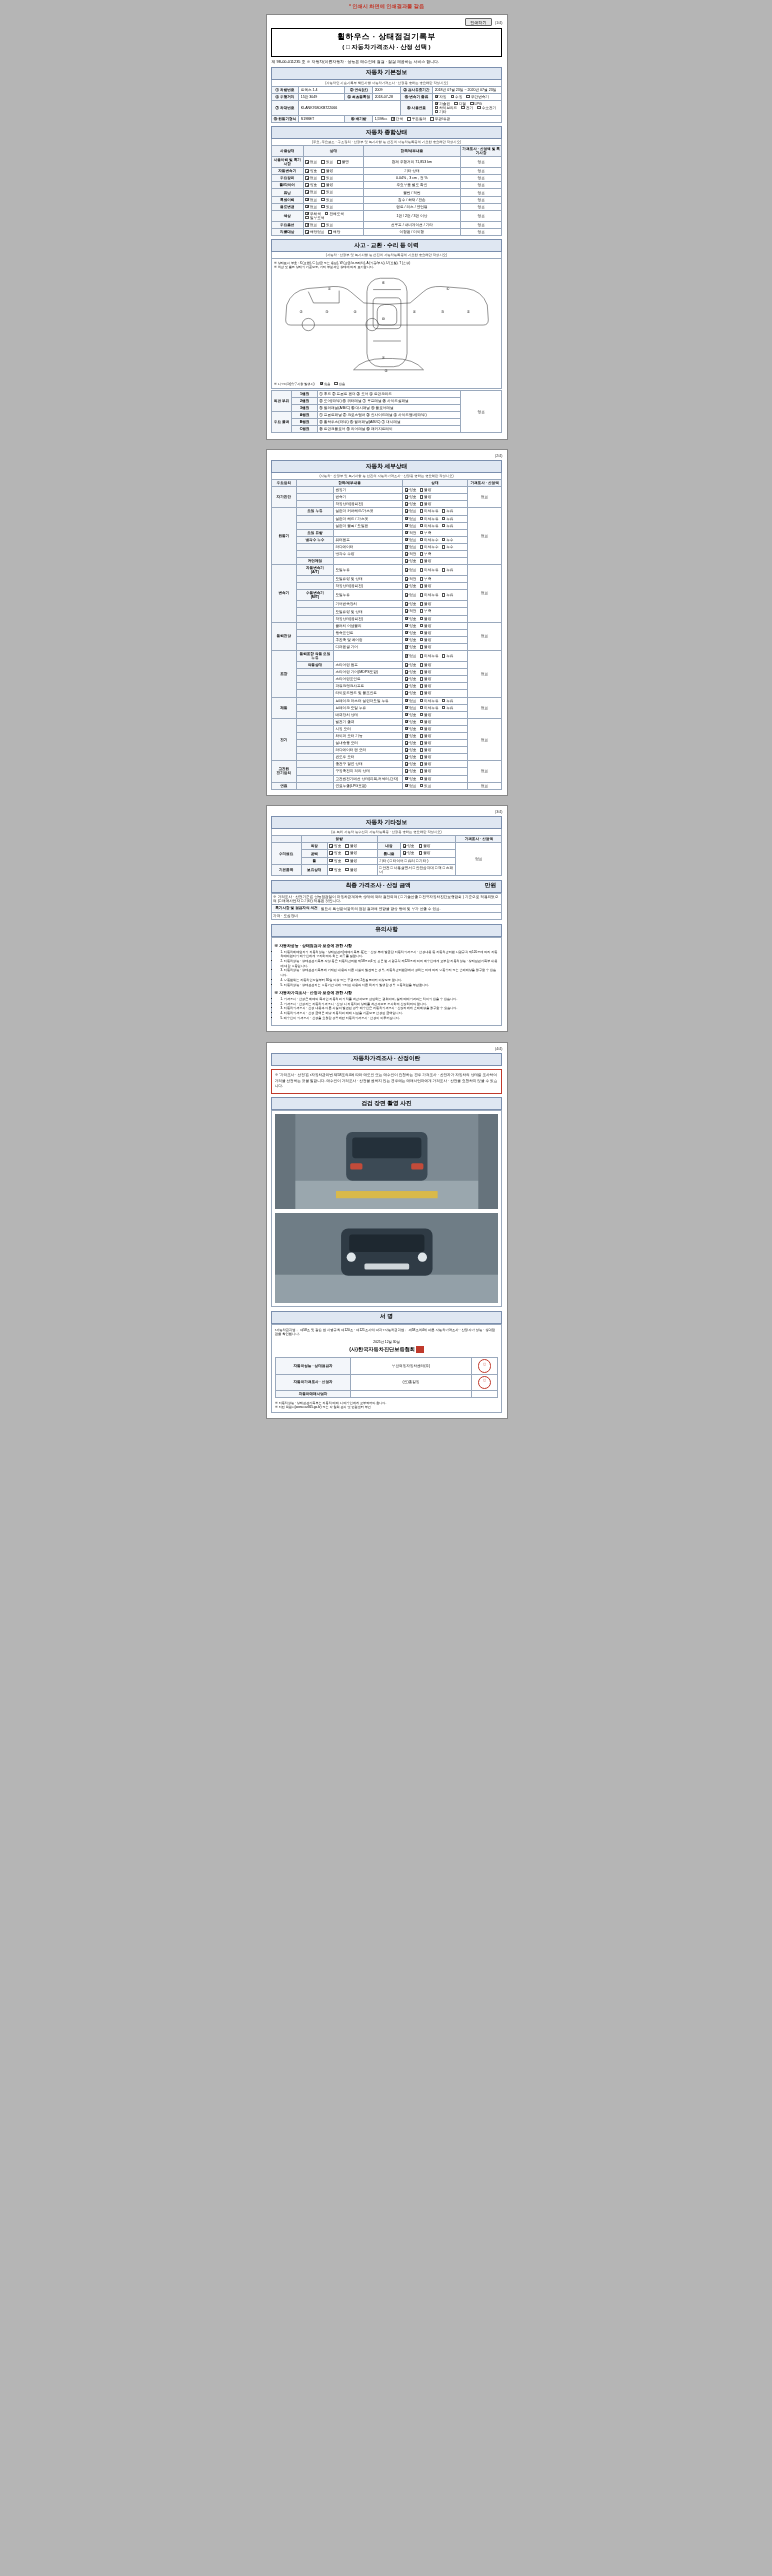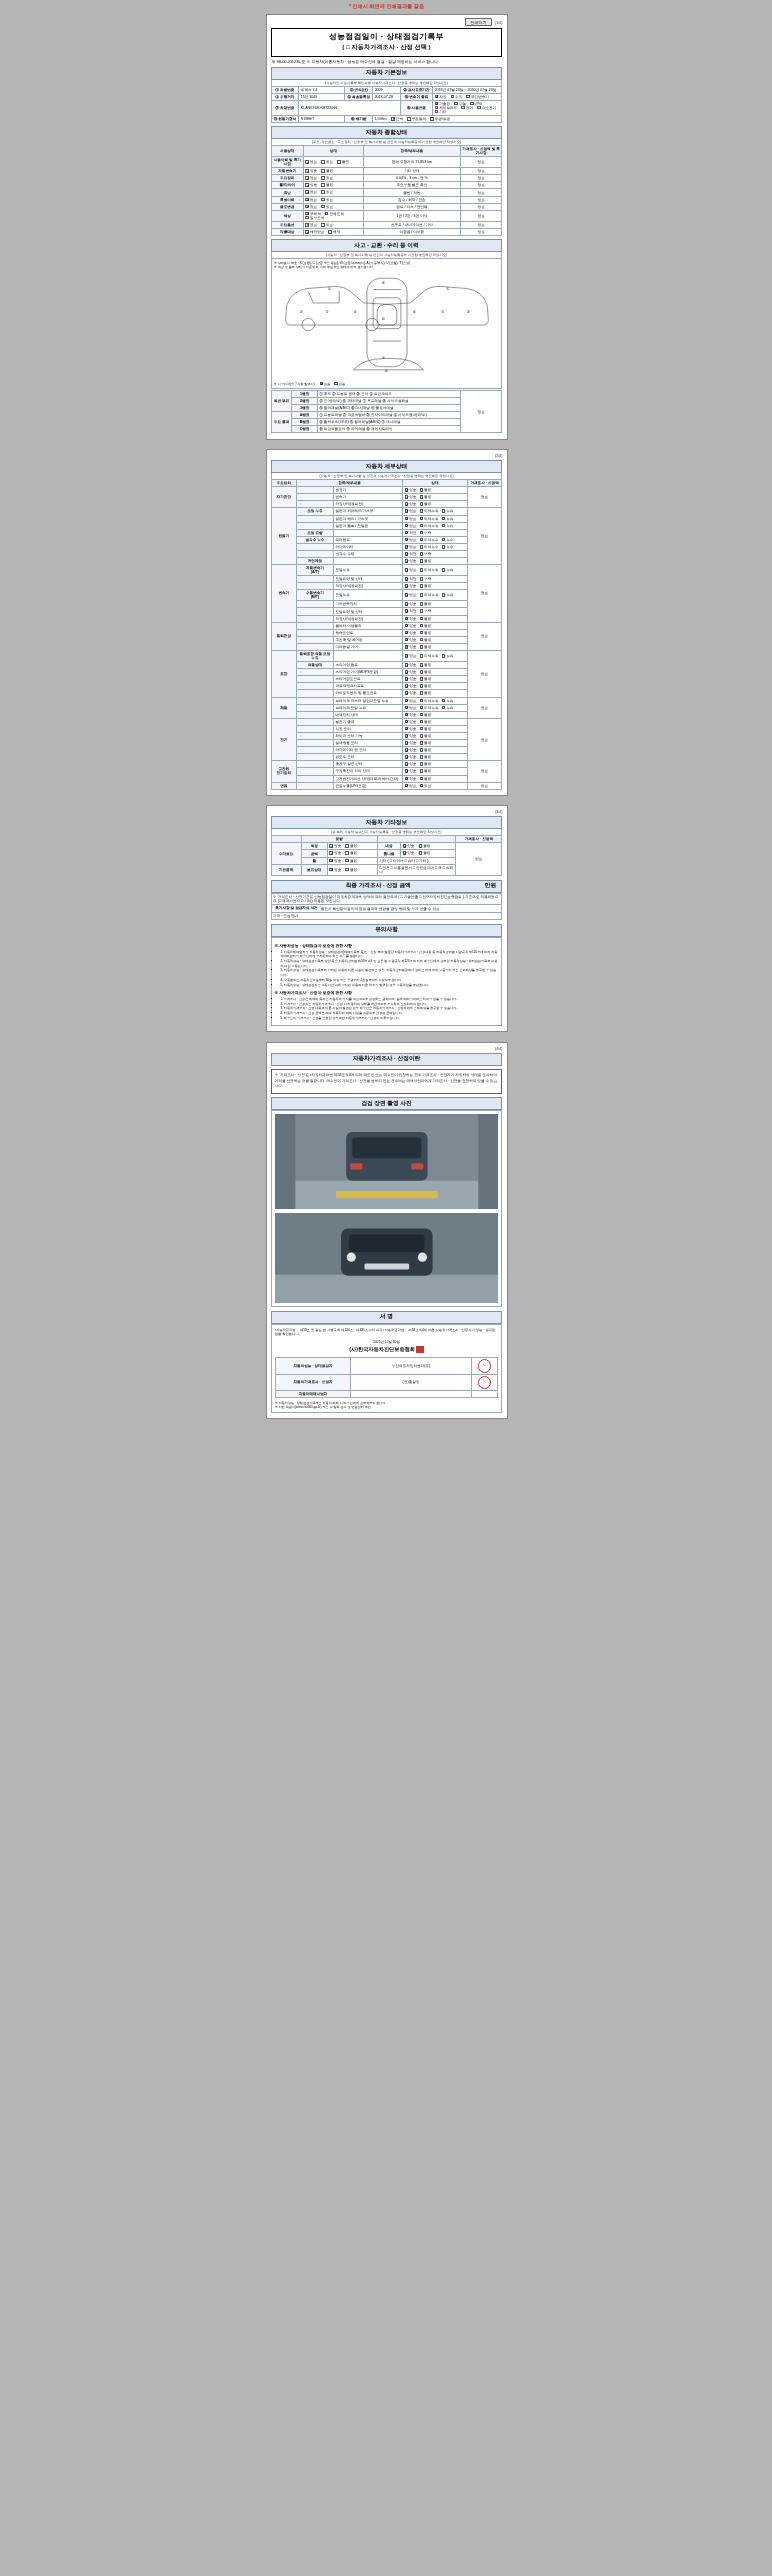--- a/index.html
+++ b/index.html
@@ -81,21 +81,21 @@
     <span class="warn">* 인쇄시 화면에 인쇄결과물 같음</span>
   </div>
 
   <div class="sheet first">
     <div class="print-row">
       <span class="print-btn">인쇄하기</span>
       <span class="pg">(1/4)</span>
     </div>
 
     <div class="doc-title">
-      <div class="l1">성능점검일이 · 상태점검기록부</div>
+      <div class="l1">휠하우스 · 상태점검기록부</div>
       <div class="l2">( □ 자동차가격조사 · 산정 선택 )</div>
     </div>
     <div class="doc-sub">제 98-00-011235 호    ※ 자동차(이륜자동차 · 성능은 매수인에 점검 · 점검 제공하는 서비스 합니다.</div>
 
     <div class="band">자동차 기본정보</div>
     <div class="note-line">(자동차인 기준기록부 확인사항 자동차가격조사 · 산정용 중하는 중요해만 작성시오)</div>
     <table class="grid">
       <tbody>
           <tr>
         <td class="lbl" style="width:12%">① 차량번호</td>

